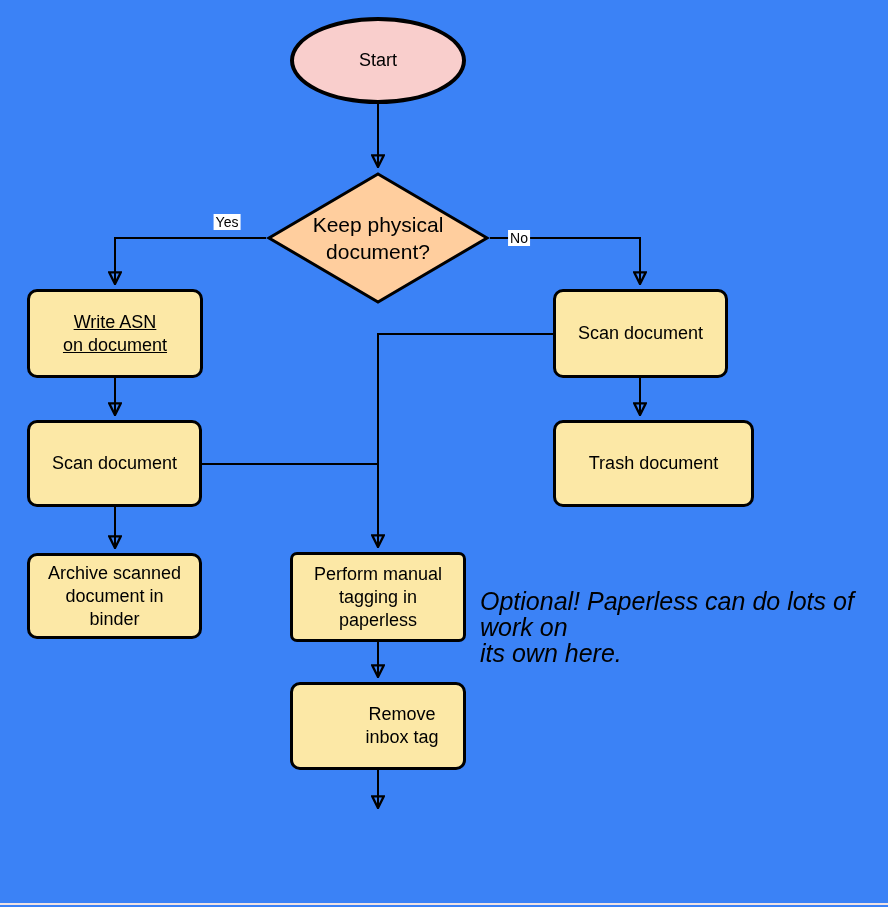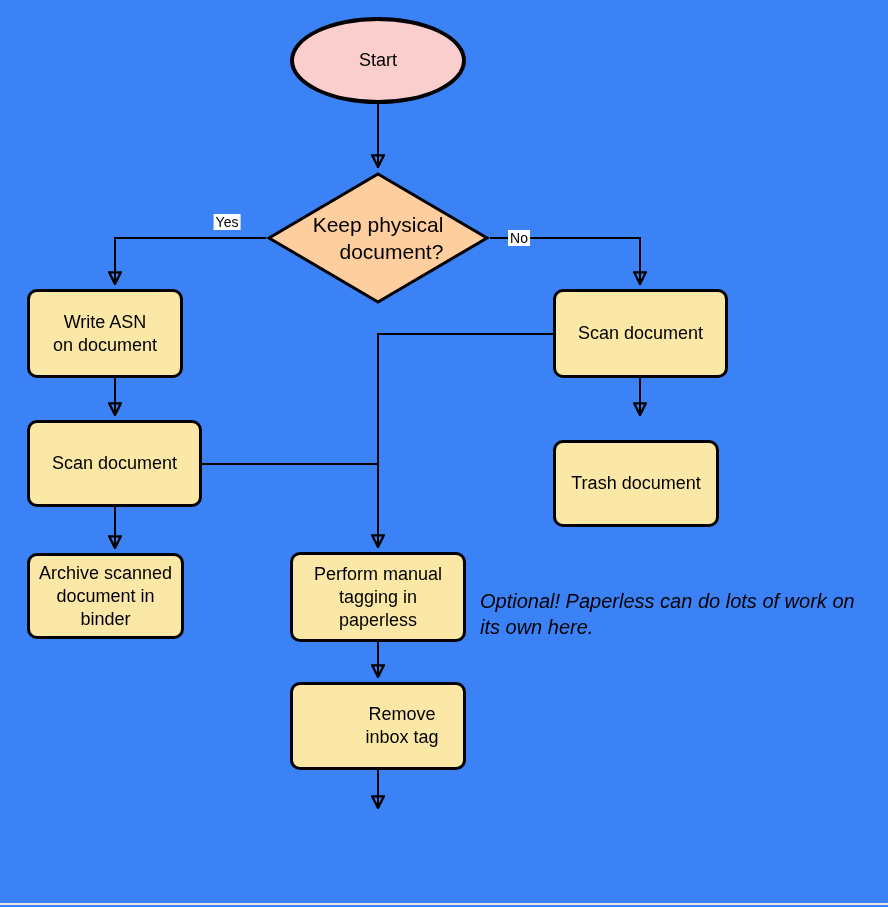--- a/index.html
+++ b/index.html
@@ -44,21 +44,20 @@
     border-radius: 50%;
   }
   .process {
     background: #fce8a6;
     border: 3px solid #000000;
     border-radius: 10px;
   }
   .decision {
     background: transparent;
     border: none;
-    text-align: right;
   }
   .decision svg {
     position: absolute;
     left: 0; top: 0;
   }
   .decision .lbl {
     position: relative;
     font-size: 21px;
     line-height: 27px;
   }
@@ -68,44 +67,44 @@
     font-size: 14px;
     color: #000000;
     background: #ffffff;
     padding: 0 2px;
   }
   .note {
     position: absolute;
     left: 480px;
     top: 588px;
     width: 408px;
-    font-size: 20px;
+    font-size: 25px;
     line-height: 26px;
     font-style: italic;
     color: #000000;
     white-space: pre-line;
   }
   .bottom-line {
     position: absolute;
     left: 0;
     top: 903px;
     width: 888px;
     height: 2px;
     background: #f1e2e2;
   }
 
   
   #n-start        { left: 290px; top: 17px;  width: 176px; height: 87px; }
   #n-decision     { left: 266px; top: 172px; width: 224px; height: 132px; }
-  #n-write-asn    { left: 27px;  top: 289px; width: 156px; height: 89px; }
+  #n-write-asn    { left: 27px;  top: 289px; width: 176px; height: 89px; text-decoration: underline; }
   #n-scan-left    { left: 27px;  top: 420px; width: 175px; height: 87px; }
-  #n-archive      { left: 27px;  top: 553px; width: 157px; height: 86px; }
+  #n-archive      { left: 27px;  top: 553px; width: 175px; height: 86px; }
   #n-scan-right   { left: 553px; top: 289px; width: 175px; height: 89px; }
-  #n-trash        { left: 553px; top: 420px; width: 166px; height: 87px; margin-top: 20px; }
-  #n-tagging      { left: 290px; top: 552px; width: 176px; height: 90px; }
+  #n-trash        { left: 553px; top: 420px; width: 201px; height: 87px; }
+  #n-tagging      { left: 290px; top: 552px; width: 176px; height: 90px; border-radius: 7px; }
   #n-remove-inbox { left: 290px; top: 682px; width: 176px; height: 88px; padding-left: 48px; }
   #n-end          { left: 290px; top: 813px; width: 176px; height: 87px; }
 
   #lbl-yes { left: 227px; top: 222px; }
   #lbl-no  { left: 519px; top: 222px; margin-top: 16px; }
 </style>
 </head>
 <body>
 
 <div class="canvas">

